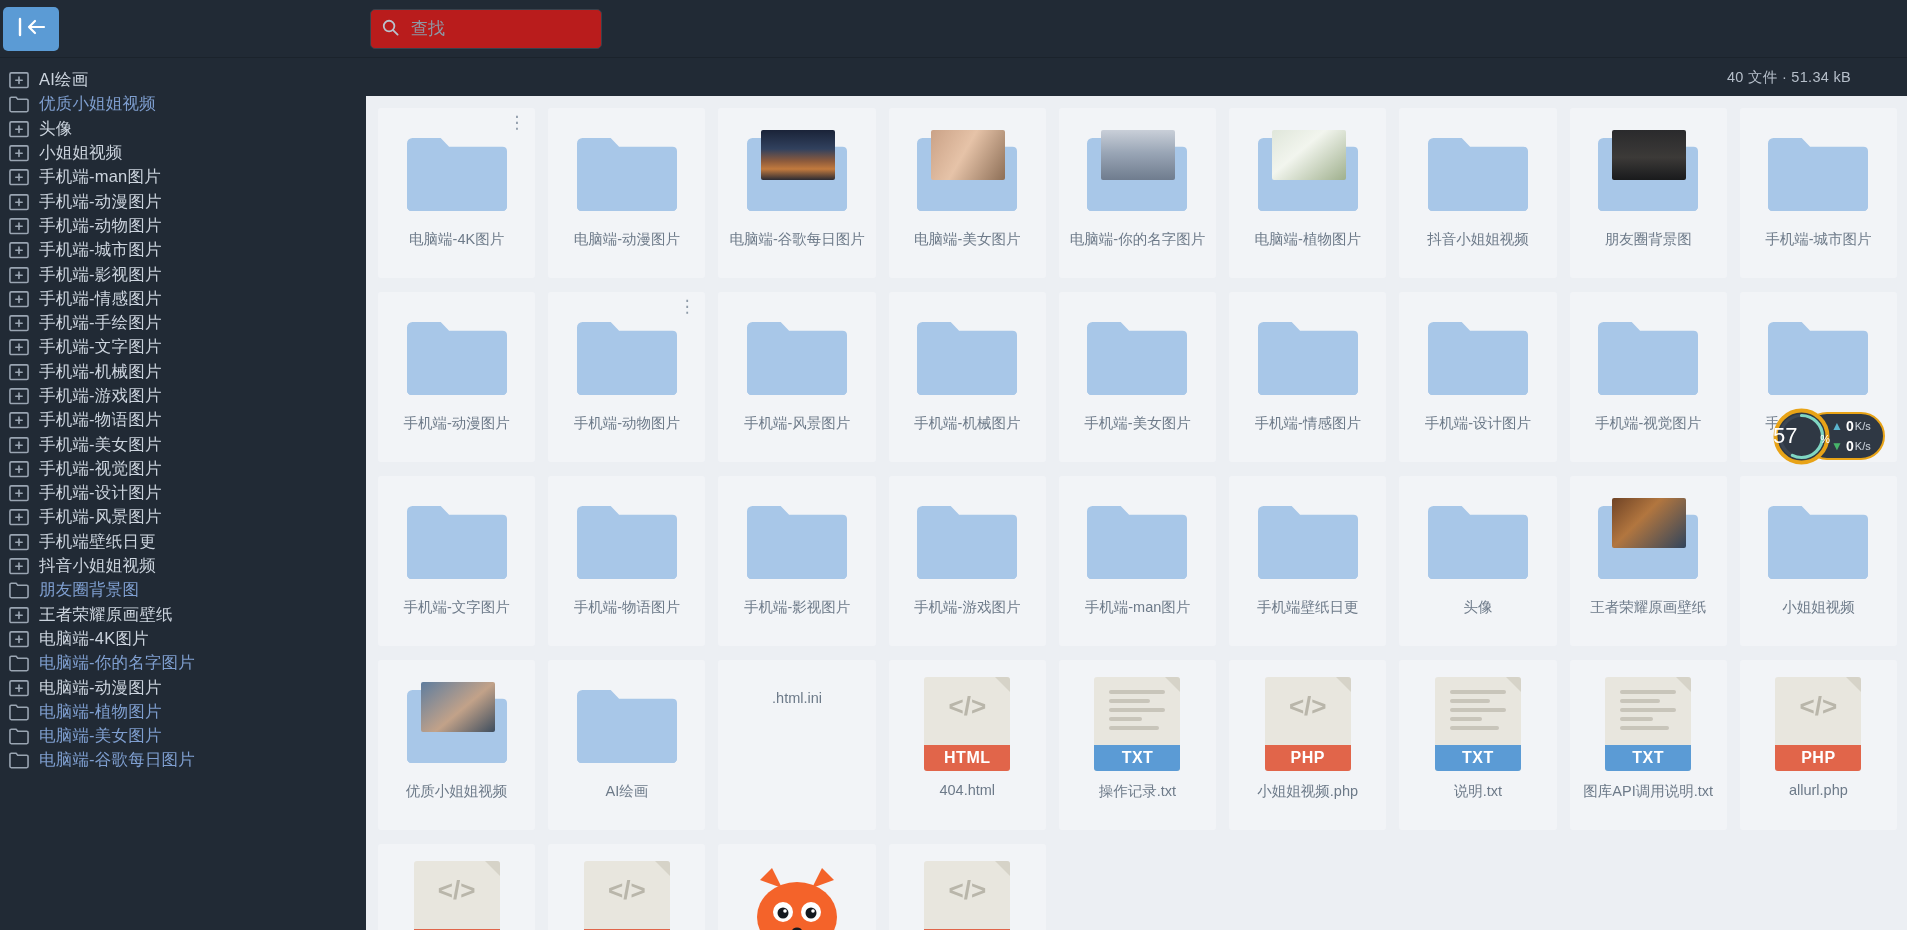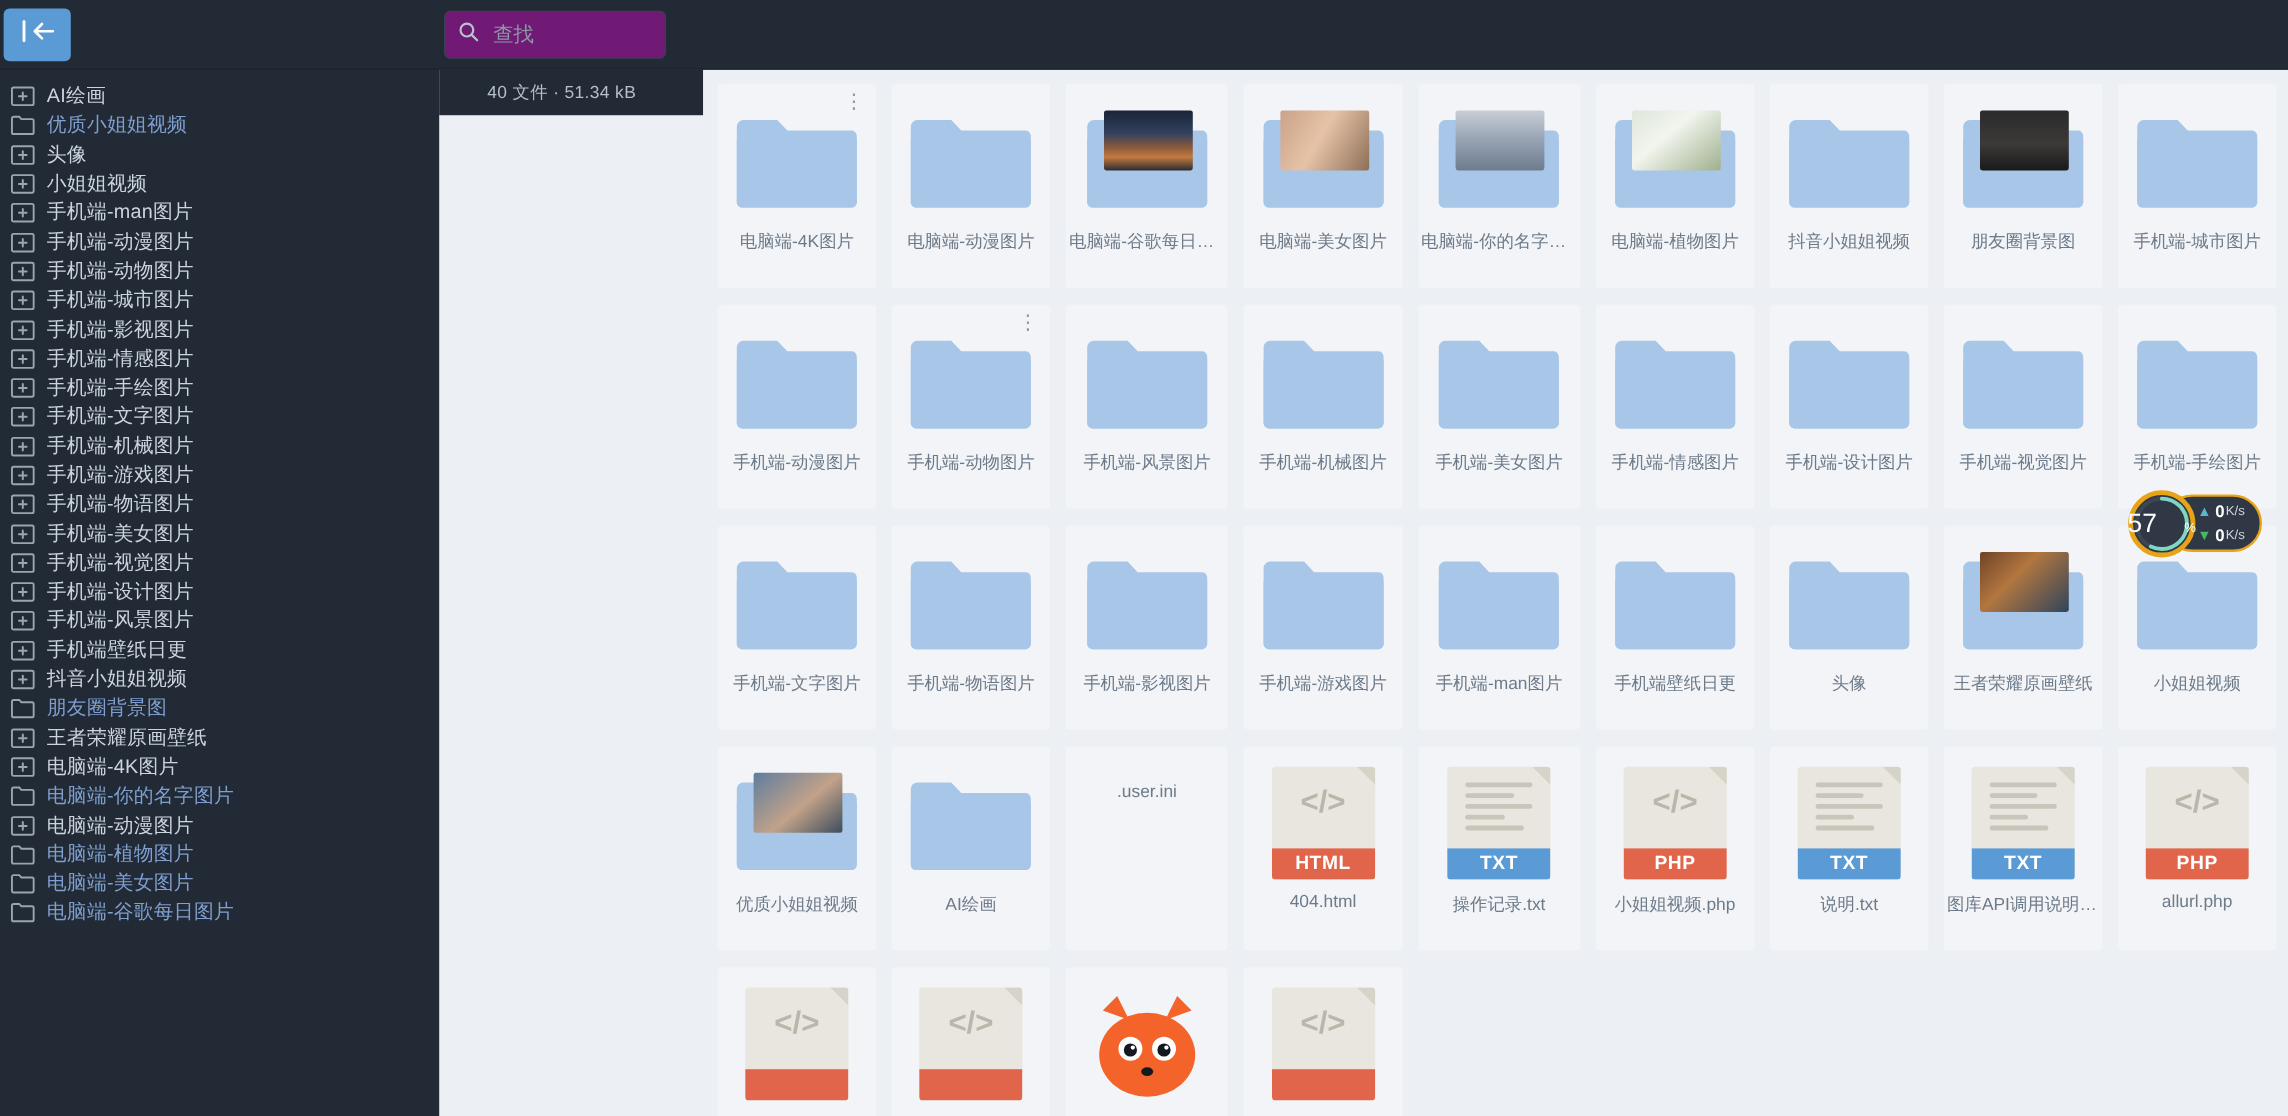--- a/index.html
+++ b/index.html
@@ -23,22 +23,22 @@
     width: 56px; height: 44px; margin-left: 3px;
     background: #5b9bd5;
     border-radius: 5px;
     display: flex; align-items: center; justify-content: center;
     cursor: pointer;
   }
   .hamburger svg { width: 30px; height: 24px; }
 
   .search-wrap {
     position: absolute; left: 370px; top: 9px;
-    width: 185px; height: 40px;
-    background: #701a75;
+    width: 232px; height: 40px;
+    background: #b91c1c;
     border: 1px solid #39414c;
     border-radius: 5px;
     display: flex; align-items: center;
     padding: 0 10px;
   }
   .search-wrap svg { width: 19px; height: 19px; flex: 0 0 auto; }
   .search-input {
     background: transparent; border: none; outline: none;
     color: #c9d2dc; font-size: 17px; margin-left: 11px;
     font-family: "Liberation Sans", sans-serif;
@@ -74,21 +74,21 @@
     white-space: nowrap;
   }
   .side-ico { width: 22px; height: 22px; flex: 0 0 auto; display: flex; align-items: center; justify-content: center; }
   .side-label {
     font-size: 16.5px; color: #ccd4de; margin-left: 9px;
     letter-spacing: .2px;
   }
   .side-item.link .side-label { color: #7f9fd0; }
 
   
-  .main { flex: 1; display: flex; flex-direction: row; min-width: 0; background: #eceff3; }
+  .main { flex: 1; display: flex; flex-direction: column; min-width: 0; background: #eceff3; }
   .crumbbar {
     height: 38px; min-height: 38px;
     background: #212a35;
     display: flex; align-items: center;
     padding: 0 16px 0 14px;
   }
   .crumb-home {
     width: 26px; height: 22px;
     display: flex; align-items: center; justify-content: center;
     cursor: pointer;
@@ -817,21 +817,21 @@
             <div class="cell">
               <div class="thumb">
                 <svg class="folder-svg" viewBox="0 0 108 86">
                   <path d="M4 14.5A5.5 5.5 0 0 1 9.5 9h28.2l8.4 8.8h53.4A4.5 4.5 0 0 1 104 22v55.5a4.5 4.5 0 0 1-4.5 4.5h-91A4.5 4.5 0 0 1 4 77.5z" fill="#a8c7e8"></path>
                   <path d="M4 25.5h100v52a4.5 4.5 0 0 1-4.5 4.5h-91A4.5 4.5 0 0 1 4 77.5z" fill="#a8c7e8"></path>
                 </svg>
               </div>
               <div class="cname">AI绘画</div>
             </div>
             <div class="cell">
-              <div class="cname">.user.ini</div>
+              <div class="cname">.html.ini</div>
             </div>
             <div class="cell">
               <div class="thumb">
                 <div class="doc">
                   <div class="fold"></div>
                   <div class="code">&lt;/&gt;</div>
                   <div class="badge" style="background:#e1654a">HTML</div>
                 </div>
               </div>
               <div class="cname">404.html</div>

